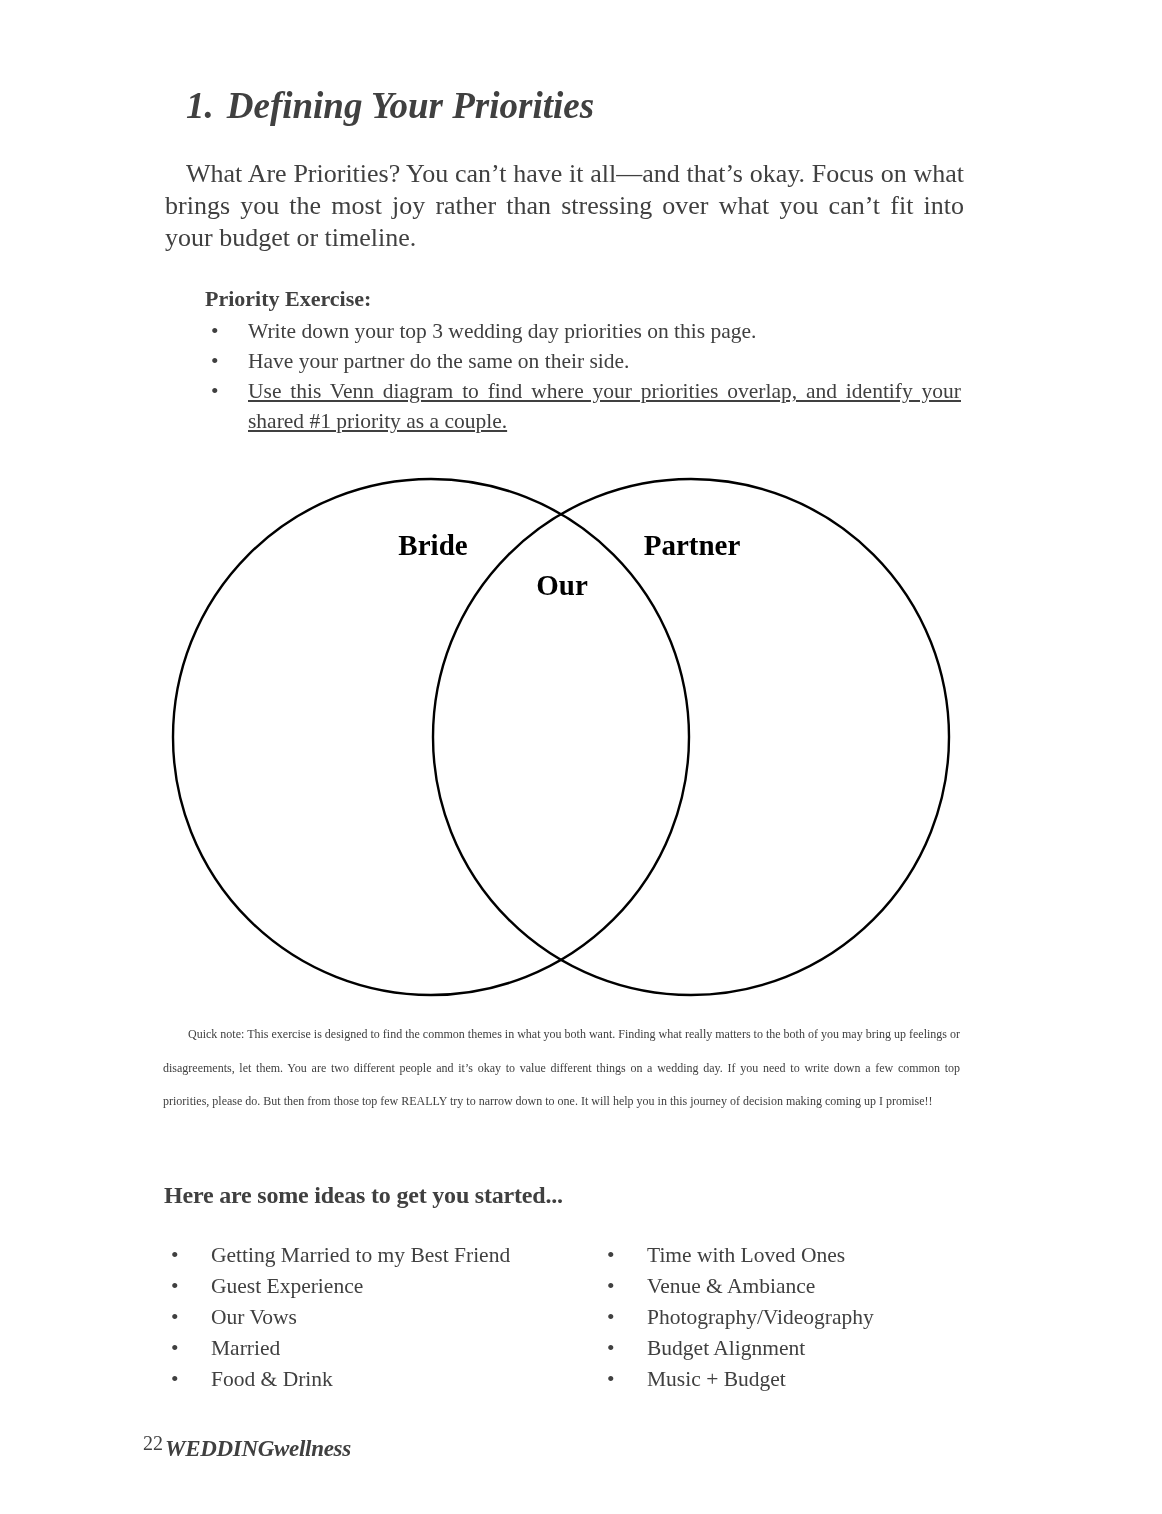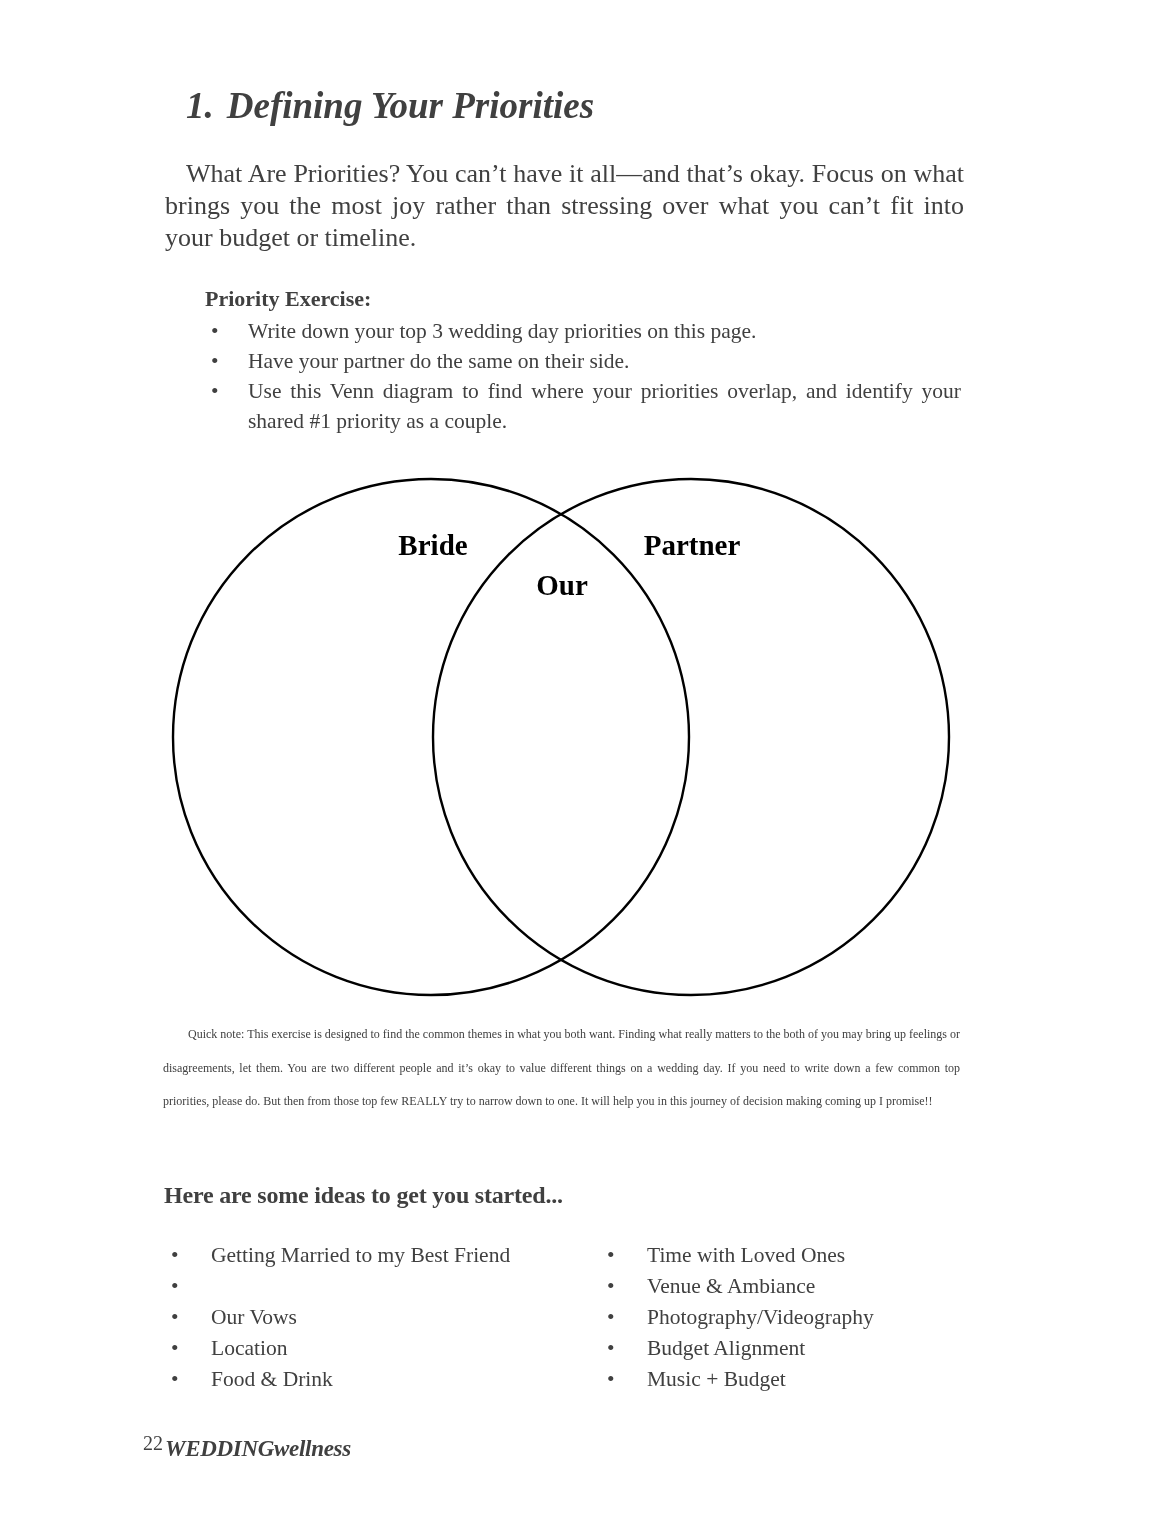--- a/index.html
+++ b/index.html
@@ -63,20 +63,21 @@
   }
   .ex-item .bullet {
     flex: 0 0 43px;
     padding-left: 6px;
     box-sizing: border-box;
   }
   .ex-item .txt { flex: 1; }
   .ex-item.justify .txt {
     text-align: justify;
     text-align-last: left;
+    text-decoration: underline;
   }
 
   
   .venn {
     position: absolute;
     left: 150px;
     top: 460px;
     width: 820px;
     height: 556px;
   }
@@ -201,28 +202,29 @@
   <h2 class="ideas-heading">Here are some ideas to get you started...</h2>
 
   <div class="ideas">
     <ul class="col left">
       <li class="idea-item">
         <span class="bullet">•</span>
         <span class="txt">Getting Married to my Best Friend</span>
       </li>
       <li class="idea-item">
         <span class="bullet">•</span>
+        <span class="txt">Guest Experience</span>
       </li>
       <li class="idea-item">
         <span class="bullet">•</span>
         <span class="txt">Our Vows</span>
       </li>
       <li class="idea-item">
         <span class="bullet">•</span>
-        <span class="txt">Location</span>
+        <span class="txt">Married</span>
       </li>
       <li class="idea-item">
         <span class="bullet">•</span>
         <span class="txt">Food &amp; Drink</span>
       </li>
     </ul>
     <ul class="col right">
       <li class="idea-item">
         <span class="bullet">•</span>
         <span class="txt">Time with Loved Ones</span>

